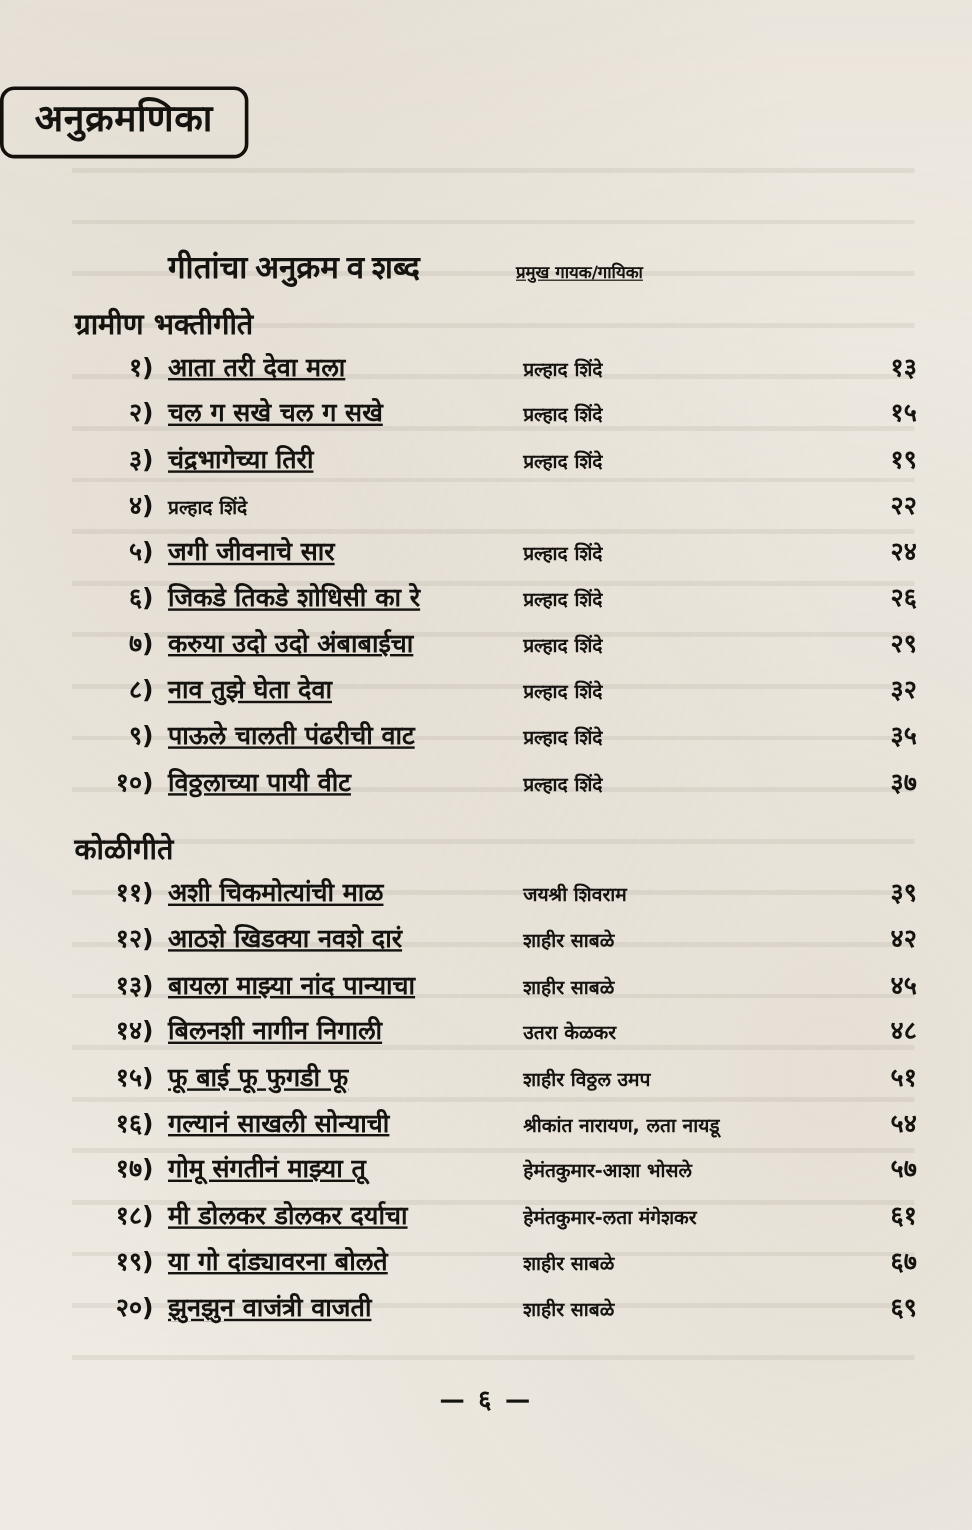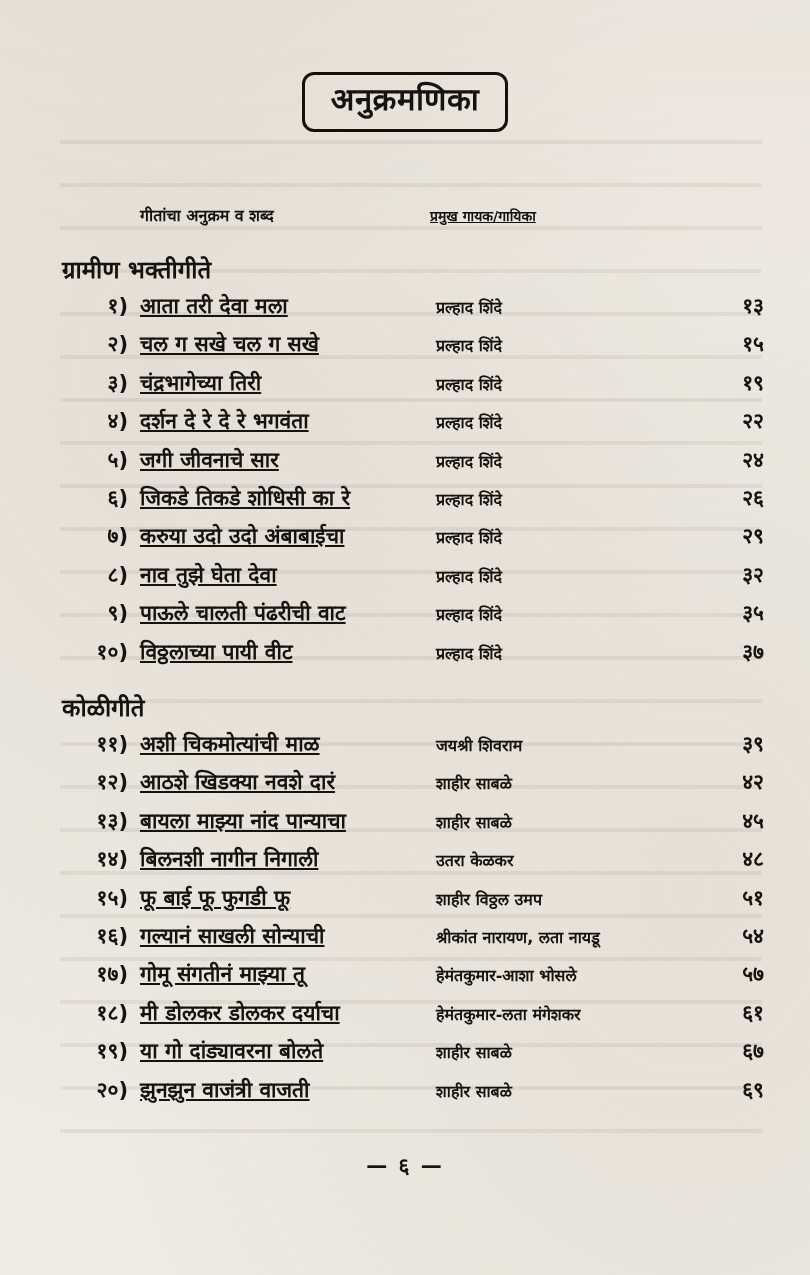--- a/index.html
+++ b/index.html
@@ -52,21 +52,20 @@
     padding: 0;
   }
 
   
   .title-wrap {
     position: absolute;
     top: 72px;
     left: 0;
     right: 0;
     display: flex;
-    justify-content: center;
   }
   .title-box {
     border: 3px solid #14110d;
     border-radius: 12px;
     padding: 7px 26px 11px 26px;
     background: transparent;
     box-shadow: 0 0 0 0 transparent;
   }
   .title-text {
     font-size: 31px;
@@ -111,23 +110,24 @@
   .col-head {
     position: absolute;
     top: 204px;
     left: 140px;
     right: 46px;
     display: flex;
     align-items: baseline;
   }
   .col-head .h-song {
     width: 290px;
-    font-size: 16px;
+    font-size: 26px;
     font-weight: 700;
     white-space: nowrap;
+    font-family: Liberation Serif, serif;
   }
   .col-head .h-singer {
     flex: 1 1 auto;
     font-size: 14px;
     font-weight: 700;
     white-space: nowrap;
     text-decoration: underline;
   }
 
   
@@ -228,21 +228,20 @@
         <span class="r-page">१५</span>
       </div>
       <div class="row">
         <span class="r-num">३)</span>
         <span class="r-title">चंद्रभागेच्या तिरी</span>
         <span class="r-singer">प्रल्हाद शिंदे</span>
         <span class="r-page">१९</span>
       </div>
       <div class="row">
         <span class="r-num">४)</span>
-        <span class="r-title">दर्शन दे रे दे रे भगवंता</span>
         <span class="r-singer">प्रल्हाद शिंदे</span>
         <span class="r-page">२२</span>
       </div>
       <div class="row">
         <span class="r-num">५)</span>
         <span class="r-title">जगी जीवनाचे सार</span>
         <span class="r-singer">प्रल्हाद शिंदे</span>
         <span class="r-page">२४</span>
       </div>
       <div class="row">

